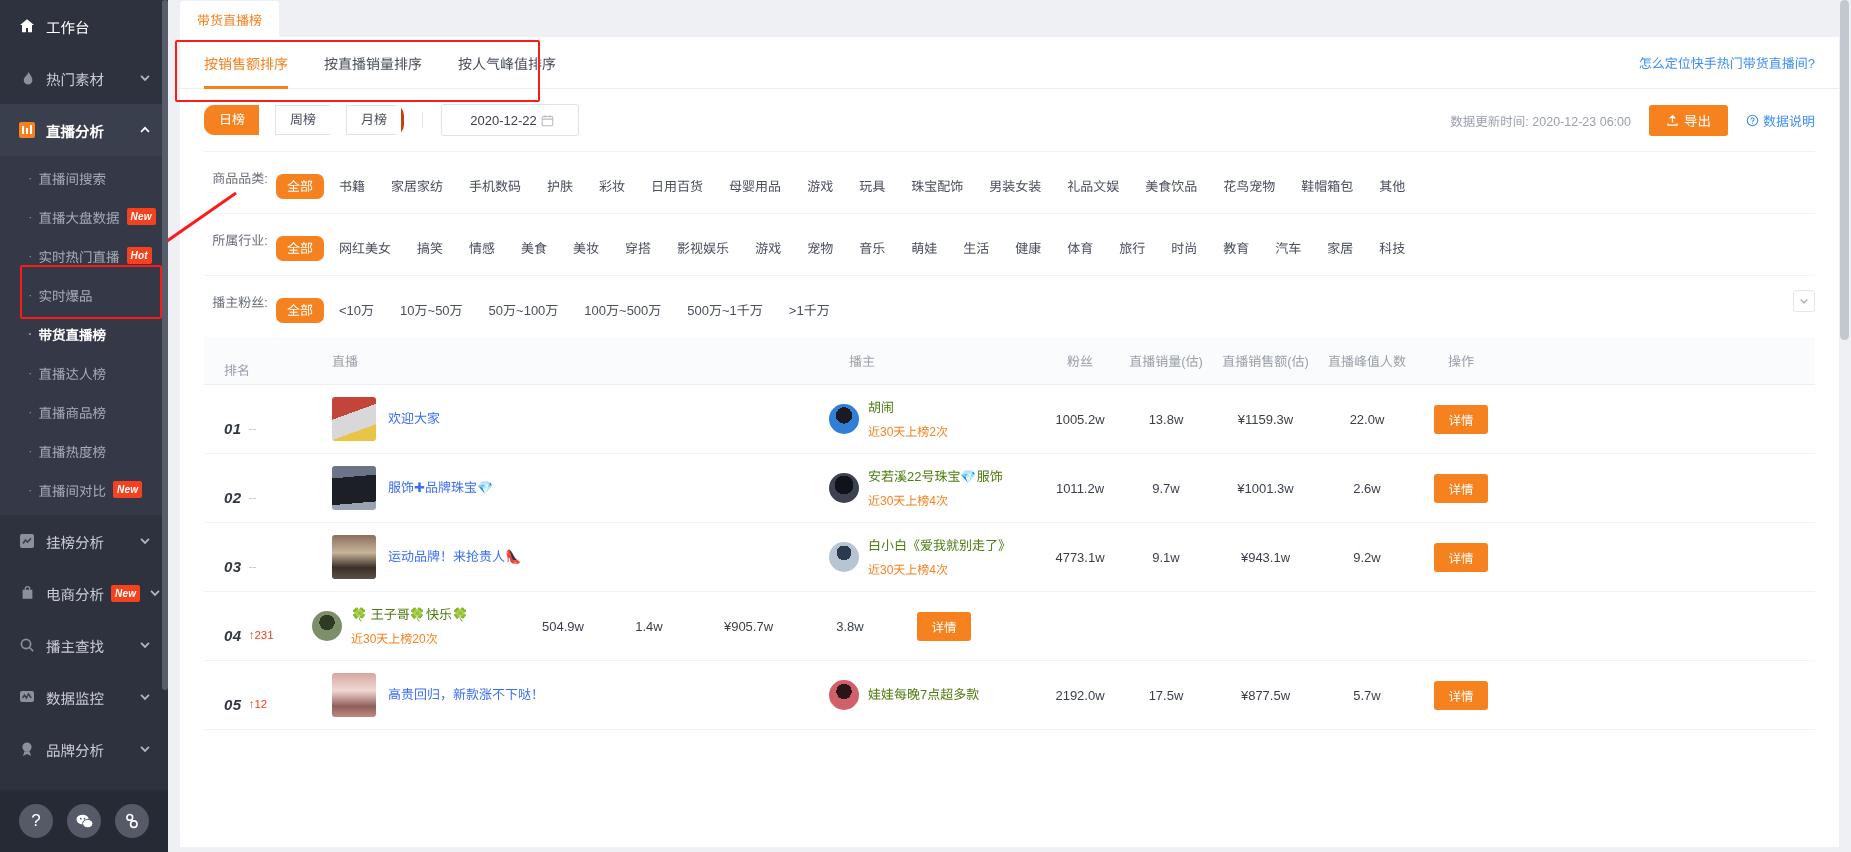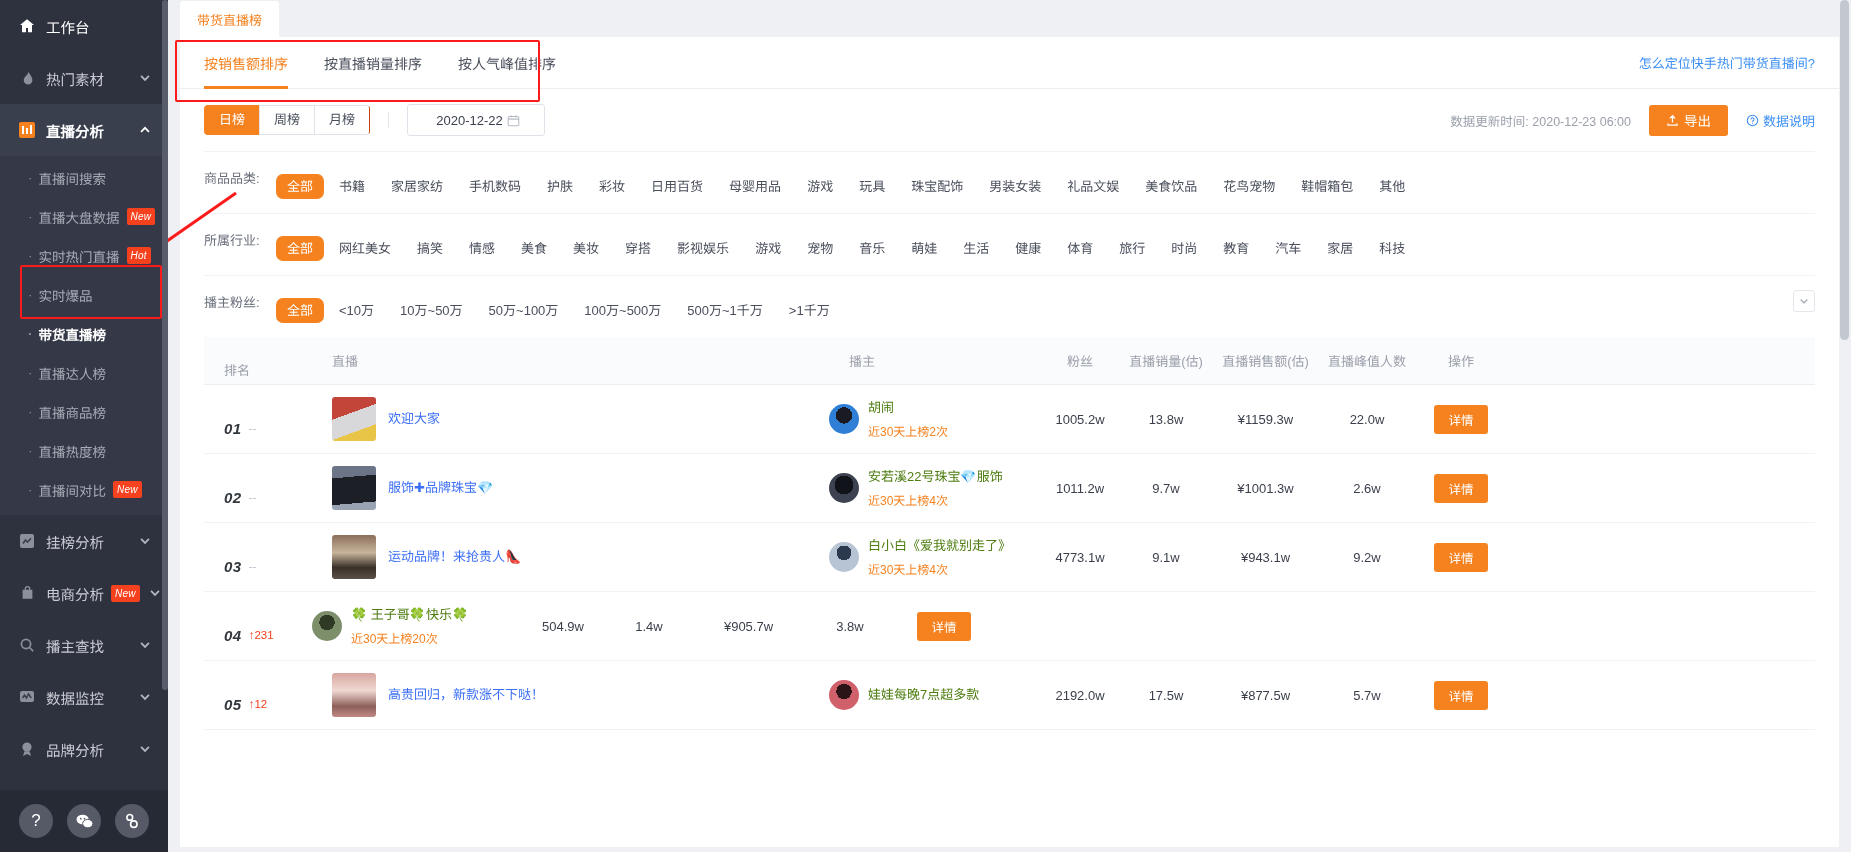--- a/index.html
+++ b/index.html
@@ -44,21 +44,21 @@
     height: 39px; display: flex; align-items: center;
     padding-left: 28px; color: #a7abb6; font-size: 13.5px;
     cursor: pointer; position: relative;
   }
   .sub-item .dot { margin-right: 6px; color: #8b909c; }
   .sub-item.current { color: #ffffff; font-weight: bold; }
   .badge {
     display: inline-block; margin-left: 7px;
     background: #f5411e; color: #fff; font-size: 10px;
     line-height: 13px; padding: 2px 4px; border-radius: 2px;
-    font-style: italic; font-weight: normal; letter-spacing: .2px;
+    font-style: italic; font-weight: bold; letter-spacing: .2px;
   }
   .badge.hot { background: #f5411e; }
   .hl-box {
     position: absolute; border: 2px solid #fc1b1b; border-radius: 2px;
     pointer-events: none;
   }
   .side-bottom {
     position: absolute; left: 0; bottom: 0; width: 168px; height: 62px;
     background: #262a35; display: flex; align-items: center;
     justify-content: space-around; padding: 0 12px;
@@ -92,27 +92,27 @@
   .sorttab.active::after {
     content: ""; position: absolute; left: 0; right: 0; bottom: -1px;
     height: 3px; background: #f5811f;
   }
   .howto { margin-left: auto; font-size: 13px; color: #3c8ff5; display: flex; align-items: center; cursor: pointer; }
 
   .ctrlrow {
     height: 62px; display: flex; align-items: center;
     padding: 0 24px; position: relative;
   }
-  .segs { display: flex; border-radius: 4px; overflow: hidden; }
+  .segs { display: flex; border-radius: 10px; overflow: hidden; gap: 16px; }
   .seg {
     border: 1px solid #dfe2e8; border-right: none;
     padding: 6px 14px; font-size: 13px; color: #4a4f5c;
     background: #fff; cursor: pointer; line-height: 16px;
   }
-  .seg:last-child { border-right: 1px solid #c2410c; border-radius: 0 3px 3px 0; }
+  .seg:last-child { border-right: 3px solid #c2410c; border-radius: 0 3px 3px 0; }
   .seg:first-child { border-radius: 3px 0 0 3px; }
   .seg.on { background: #f5811f; border-color: #f5811f; color: #fff; }
   .vdiv { width: 1px; height: 16px; background: #e2e5ea; margin: 0 18px; }
   .datebox {
     border: 1px solid #dfe2e8; border-radius: 3px; width: 138px;
     height: 32px; display: flex; align-items: center; padding: 0 24px;
     font-size: 13px; color: #3a3f4b; cursor: pointer;
   }
   .datebox .dtxt { flex: 1; text-align: center; }
   .cal-ic { width: 13px; height: 13px; color: #b6bac2; }
@@ -120,21 +120,21 @@
   .updtime { font-size: 12.5px; color: #9ba0ab; margin-right: 18px; }
   .exportbtn {
     background: #f5811f; color: #fff; font-size: 13.5px;
     border: none; border-radius: 3px; height: 31px; padding: 0 17px;
     display: flex; align-items: center; cursor: pointer;
   }
   .exportbtn .up-ic { margin-right: 5px; display: inline-flex; }
   .datahelp { font-size: 13px; color: #3c8ff5; margin-left: 18px; display: flex; align-items: center; cursor: pointer; }
   .datahelp .q-ic { margin-right: 4px; display: inline-flex; }
 
-  .filters { padding: 0 24px; }
+  .filters { padding: 0 24px; text-align: center; }
   .frow {
     display: flex; align-items: flex-start; padding: 14px 0;
     border-top: 1px solid #f0f2f5; position: relative;
   }
   .frow:first-child { border-top: 1px solid #f0f2f5; }
   .flabel { font-size: 13px; color: #6a6f7b; width: 72px; flex: none; line-height: 25px; }
   .fopts { display: flex; flex-wrap: wrap; flex: 1; }
   .fopt {
     font-size: 13px; color: #4a4f5c; padding: 4px 11px;
     margin-right: 4px; border-radius: 7px; cursor: pointer; line-height: 17px; margin-top: 8px;

